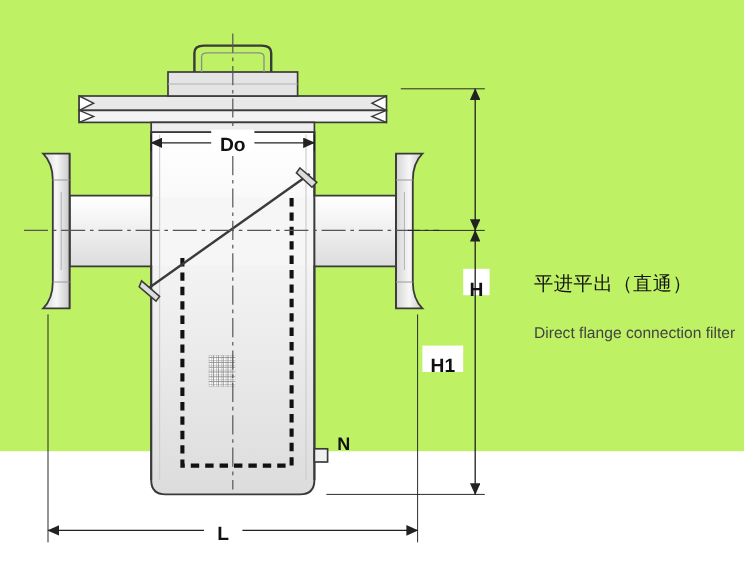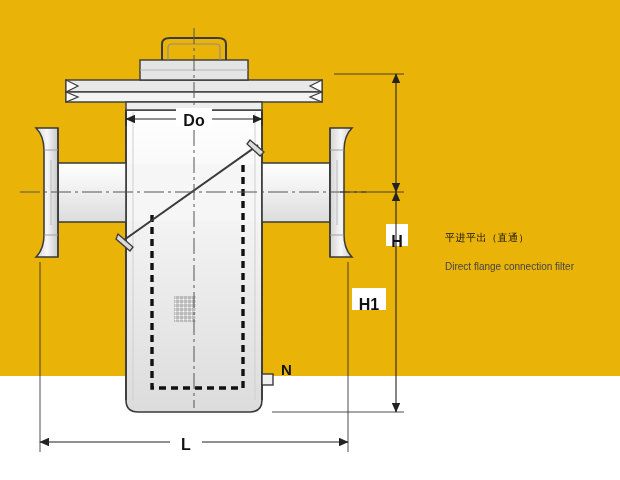--- a/index.html
+++ b/index.html
@@ -10,44 +10,44 @@
   body {
     width: 620px;
     height: 480px;
     font-family: "Liberation Sans", sans-serif;
     overflow: hidden;
   }
   #stage {
     position: relative;
     width: 620px;
     height: 376px;
-    background: #eab308;
+    background: #bef264;
   }
   #diagram-svg {
     position: absolute;
     left: 0;
     top: 0;
   }
   .caption-block {
     position: absolute;
     left: 445px;
     top: 228px;
     width: 168px;
   }
   .caption-cn {
-    font-size: 10px;
+    font-size: 16px;
     color: #111111;
     line-height: 20px;
     letter-spacing: 0.5px;
     white-space: pre-line;
   }
   .caption-en {
-    font-size: 10px;
+    font-size: 13px;
     color: #444444;
-    margin-top: 13px;
+    margin-top: 24px;
     line-height: 12px;
   }
 </style>
 </head>
 <body>
 
 <div id="stage">
 
   <svg id="diagram-svg" width="620" height="480" viewBox="0 0 620 480">
 

